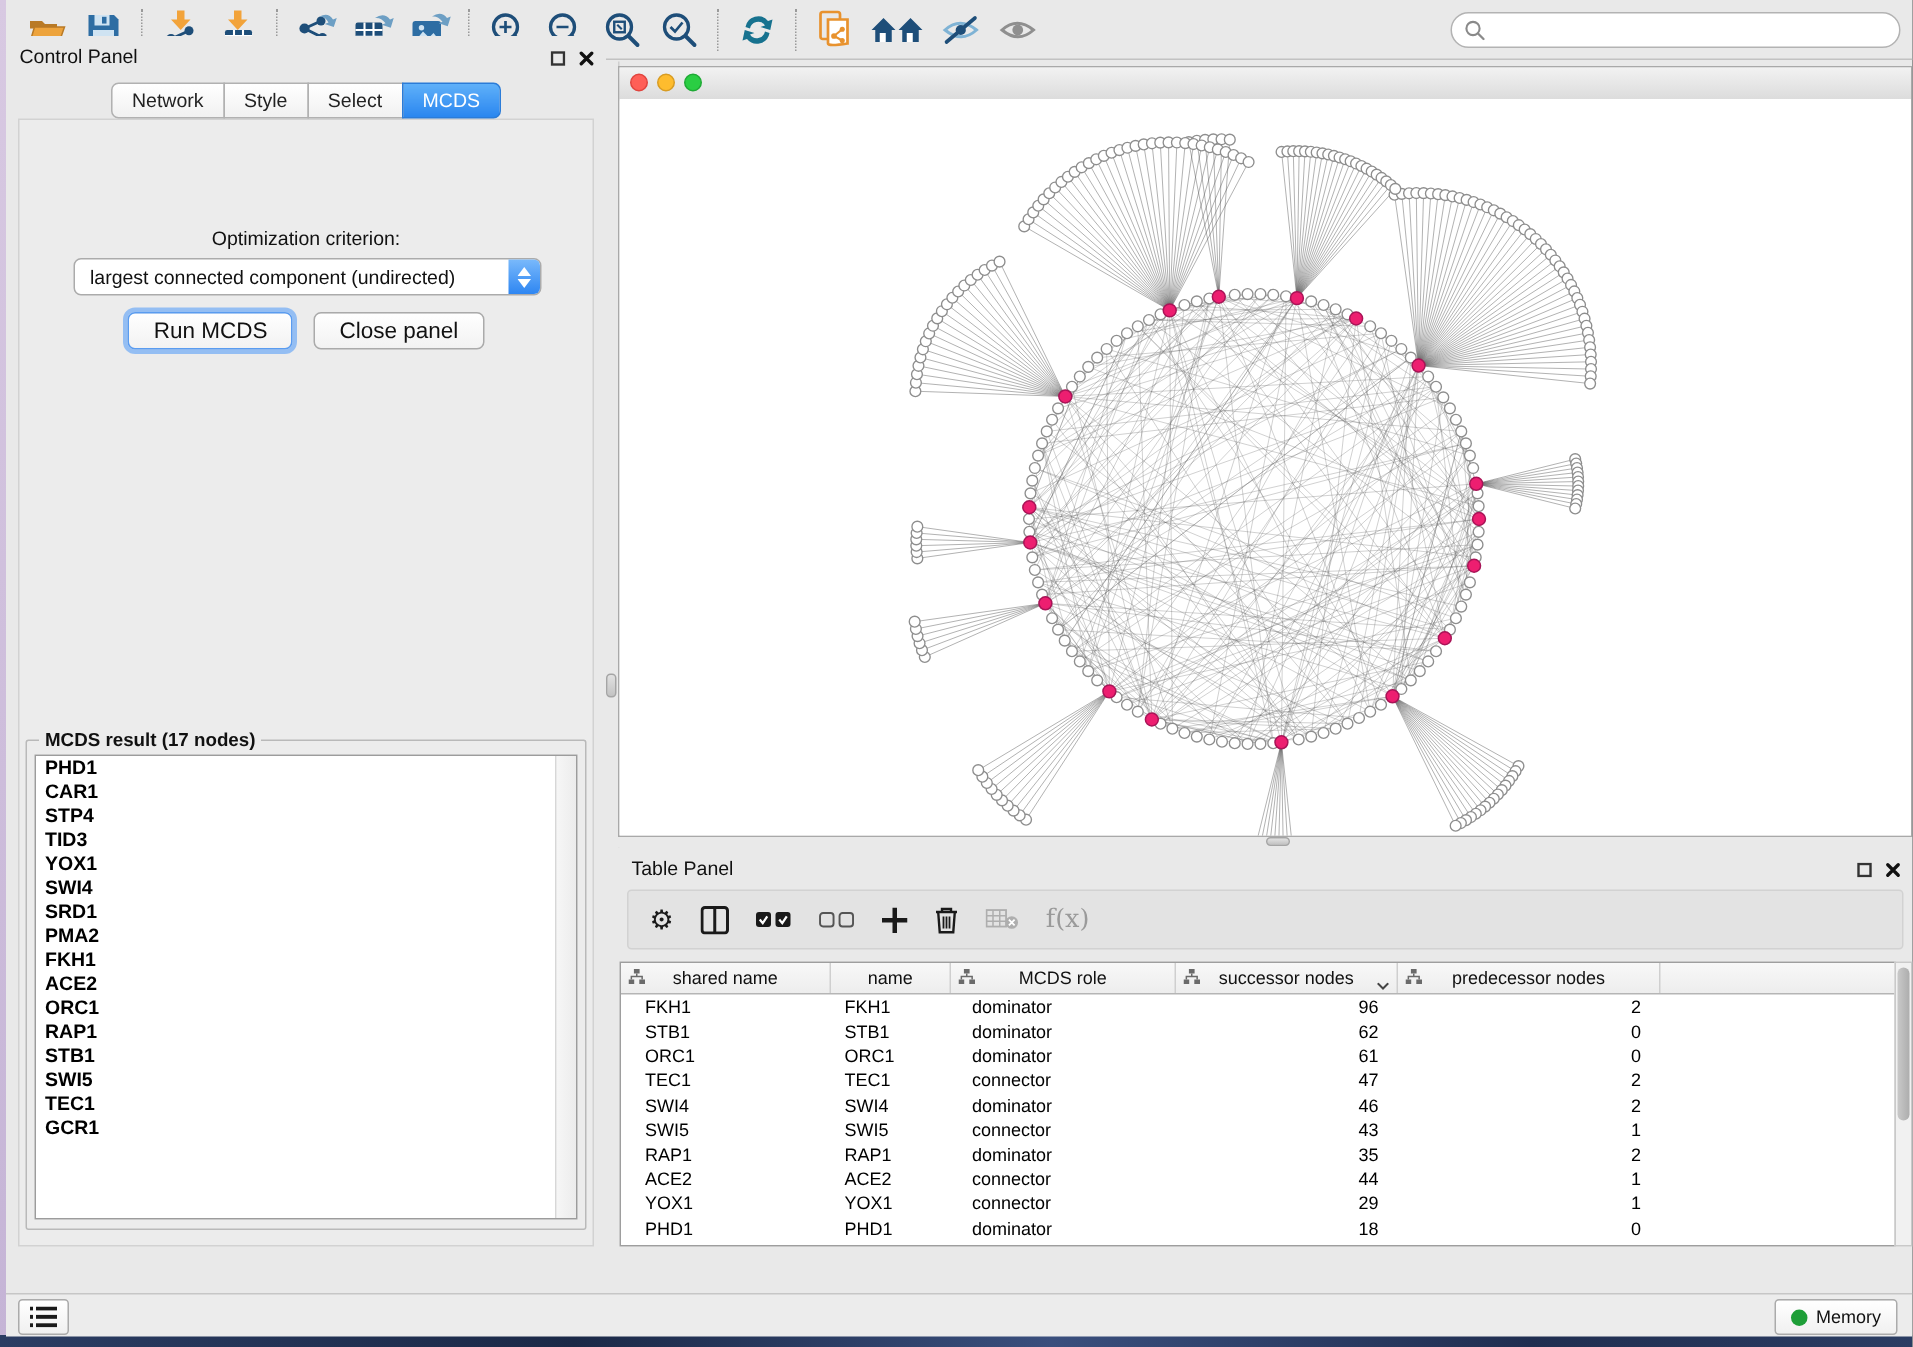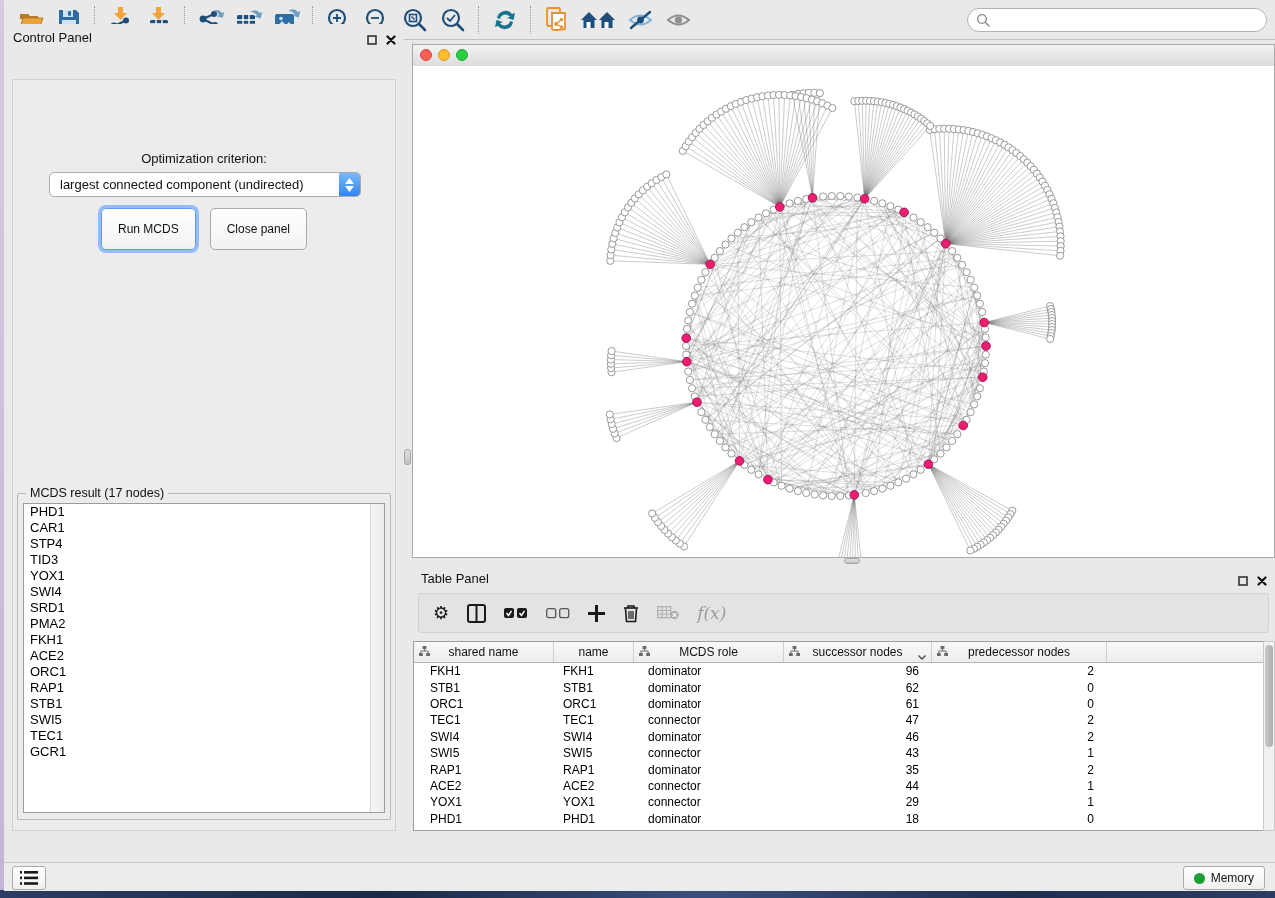--- a/index.html
+++ b/index.html
@@ -31,25 +31,25 @@
   .tab:first-child{border-radius:5px 0 0 5px;margin-left:0;}
   .tab:last-child{border-radius:0 5px 5px 0;}
   .tab.active{background:linear-gradient(#5fb0f9,#2a86ef);border-color:#2b7cd8;color:#fff;}
   .opt-label{position:absolute;left:0;top:71px;width:100%;text-align:center;font-size:13px;color:#111;}
   .mac-select{position:absolute;left:36px;top:92px;width:312px;height:25px;background:#fff;border:1px solid #ababab;
        border-radius:5px;box-sizing:border-box;}
   .mac-select .sel-text{position:absolute;left:10px;top:4px;font-size:13px;color:#111;white-space:nowrap;}
   .stepper{position:absolute;right:0px;top:0px;bottom:0px;width:21px;border-radius:0 4px 4px 0;
        background:linear-gradient(#79b9fb,#2e86f2);display:flex;flex-direction:column;align-items:center;justify-content:center;gap:2px;}
   .btn-row{position:absolute;left:0;top:128px;width:100%;display:flex;justify-content:center;gap:14px;}
-  .mac-btn{background:linear-gradient(#ffffff,#f2f2f2);border:1px solid #aaa;border-radius:5px;font-size:12px;
-       padding:13px 16px;color:#111;font-family:"Liberation Sans",sans-serif;}
+  .mac-btn{background:linear-gradient(#ffffff,#f2f2f2);border:1px solid #aaa;border-radius:5px;font-size:15px;
+       padding:3px 16px;color:#111;font-family:"Liberation Sans",sans-serif;}
   .mac-btn.focus{box-shadow:0 0 0 3px rgba(90,160,248,.6);border-color:#5a9cf0;}
   .mcds-fieldset{position:absolute;left:4px;right:4px;top:413px;bottom:10px;border:1px solid #b9b9b9;
-       border-radius:2px;}
+       border-radius:2px;font-weight:bold;}
   .mcds-legend{position:absolute;left:8px;top:-8px;background:#ececec;padding:0 4px;font-size:12.5px;color:#111;}
   .mcds-list{position:absolute;left:5px;right:5px;top:9px;bottom:6px;background:#fff;border:1px solid #9c9c9c;overflow:hidden;}
   .mcds-scroll{position:absolute;right:0;top:0;bottom:0;width:13px;background:linear-gradient(90deg,#f6f6f6,#ececec);border-left:1px solid #d7d7d7;}
   .mcds-item{font-size:13px;line-height:16px;padding-left:6px;color:#000;}
   
   .split-v{position:absolute;left:404px;top:41px;width:8px;height:821px;background:#e9e9e9;border-right:1px solid #cfcfcf;}
   .grip-v{position:absolute;left:0px;top:408px;width:7px;height:16px;background:linear-gradient(#e2e2e2,#c2c2c2);border:1px solid #a5a5a5;border-radius:3px;box-sizing:border-box;}
   .split-h{position:absolute;left:412px;top:558px;right:0;height:7px;background:#e9e9e9;}
   .grip-h{position:absolute;left:50%;top:0px;width:16px;height:6px;background:linear-gradient(#e2e2e2,#c2c2c2);border:1px solid #a5a5a5;border-radius:3px;box-sizing:border-box;}
   
@@ -57,21 +57,21 @@
   .net-title{position:relative;height:21px;background:linear-gradient(#f2f2f2,#dcdcdc);border-bottom:1px solid #ababab;}
   .lights{position:absolute;left:7px;top:4px;display:flex;gap:6px;}
   .light{width:12px;height:12px;border-radius:50%;box-sizing:border-box;}
   .net-name{position:absolute;left:0;right:0;top:3px;text-align:center;font-size:13px;color:#1a1a1a;}
   .net-body{position:absolute;left:0;right:0;top:21px;bottom:0;background:#fff;overflow:hidden;}
   
   .table-panel{position:absolute;left:412px;top:565px;right:0;height:297px;background:#e9e9e9;}
   .tp-toolbar{position:absolute;left:6px;right:6px;top:28px;height:40px;background:#e3e3e3;border:1px solid #d2d2d2;
        border-radius:3px;display:flex;align-items:center;gap:18px;padding-left:14px;box-sizing:border-box;}
   .tp-ic{display:flex;align-items:center;justify-content:center;}
-  .fx{font-family:"DejaVu Serif",serif;font-style:italic;font-size:17px;color:#9a9a9a;}
+  .fx{font-family:"DejaVu Serif",serif;font-size:17px;color:#9a9a9a;}
   .gear{font-size:18px;color:#1a1a1a;line-height:18px;}
   .tbl-wrap{position:absolute;left:1px;right:11px;top:76px;height:190px;background:#fff;border:1px solid #9e9e9e;box-sizing:border-box;}
   .thead{display:flex;height:20px;background:linear-gradient(#f8f8f8,#ededed);border-bottom:1px solid #b5b5b5;}
   .hcell{position:relative;display:flex;align-items:center;justify-content:center;font-size:12px;color:#111;
        border-right:1px solid #cfcfcf;box-sizing:border-box;height:100%;}
   .hicon{position:absolute;left:5px;top:4px;}
   .hsort{position:absolute;right:5px;top:7px;}
   .w1{width:140px}.w2{width:80px}.w3{width:150px}.w4{width:148px}.w5{width:175px}.wf{flex:1;border-right:none;}
   .trow{display:flex;height:16.4px;align-items:center;font-size:12px;color:#000;}
   .c1{width:140px;padding-left:16px;box-sizing:border-box;}
@@ -283,20 +283,28 @@
             <div class="mcds-item">PMA2</div>
             <div class="mcds-item">FKH1</div>
             <div class="mcds-item">ACE2</div>
             <div class="mcds-item">ORC1</div>
             <div class="mcds-item">RAP1</div>
             <div class="mcds-item">STB1</div>
             <div class="mcds-item">SWI5</div>
             <div class="mcds-item">TEC1</div>
             <div class="mcds-item">GCR1</div>
           </div>
+      </div>
+    </div>
+    <div class="cp-tabs">
+      <div class="tabbar">
+        <div class="tab">Network</div>
+        <div class="tab">Style</div>
+        <div class="tab">Select</div>
+        <div class="tab active">MCDS</div>
       </div>
     </div>
   </div>
 
   <div class="split-v">
       <div class="grip-v"></div>
     </div>
 
   <div class="net-win">
     <div class="net-title">

